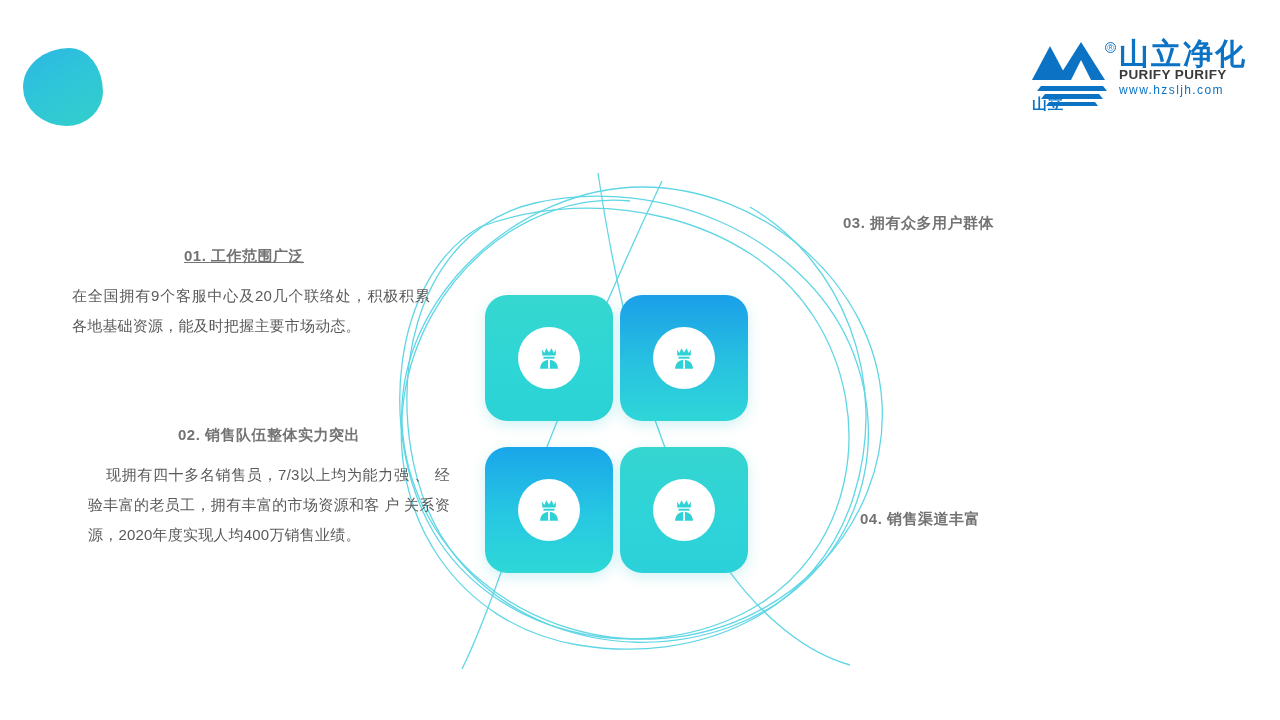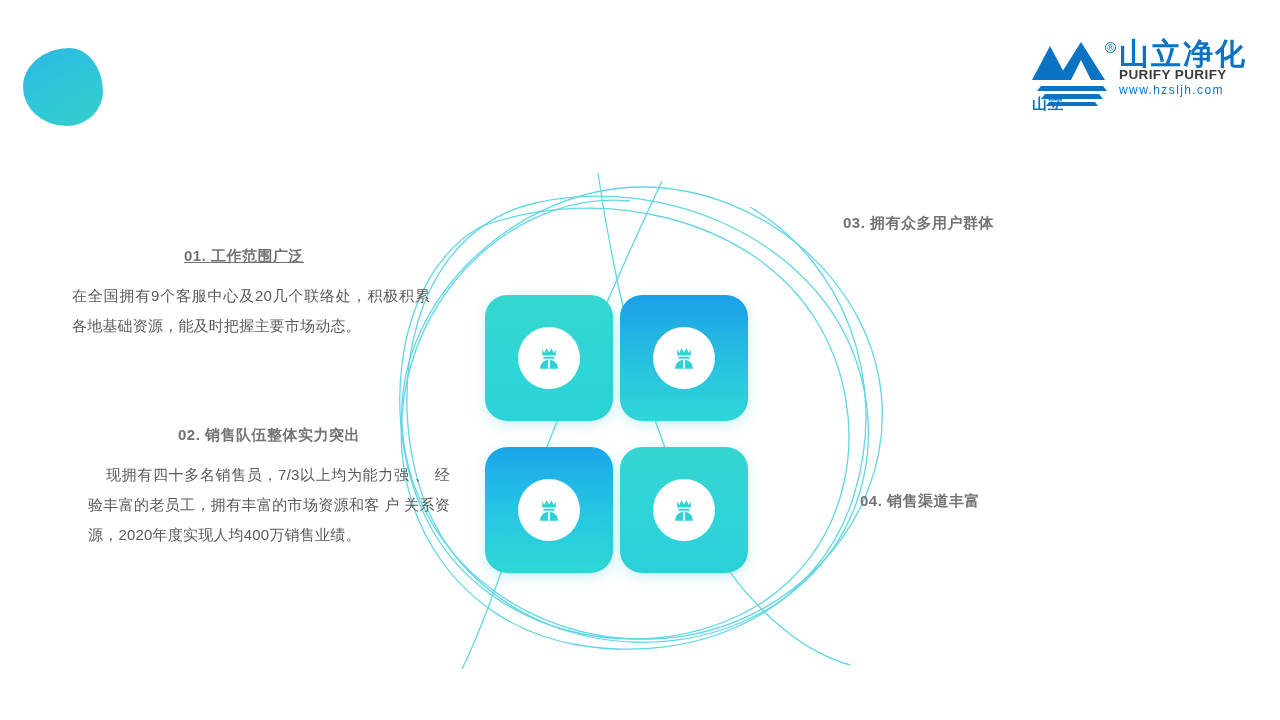--- a/index.html
+++ b/index.html
@@ -91,21 +91,21 @@
   #block-01 .block-title { text-align:center; padding-right:14px;text-decoration:underline; }
   #block-01 .block-body { margin-top:12px; }
 
   #block-02 { left:72px; top:422px; width:362px;margin-left:16px; }
   #block-02 .block-title { text-align:center; }
   #block-02 .block-body { margin-top:12px; text-indent:18px; }
 
   #block-03 { left:843px; top:210px; width:370px; }
   #block-03 .block-body { margin-top:10px; text-indent:14px; }
 
-  #block-04 { left:860px; top:488px; width:350px; }
+  #block-04 { left:860px; top:506px; width:350px; }
   #block-04 .block-body { margin-top:10px; text-indent:6px; }
 </style>
 </head>
 <body>
 
 <div class="slide">
 
   <div class="header-blob"></div>
 
 

